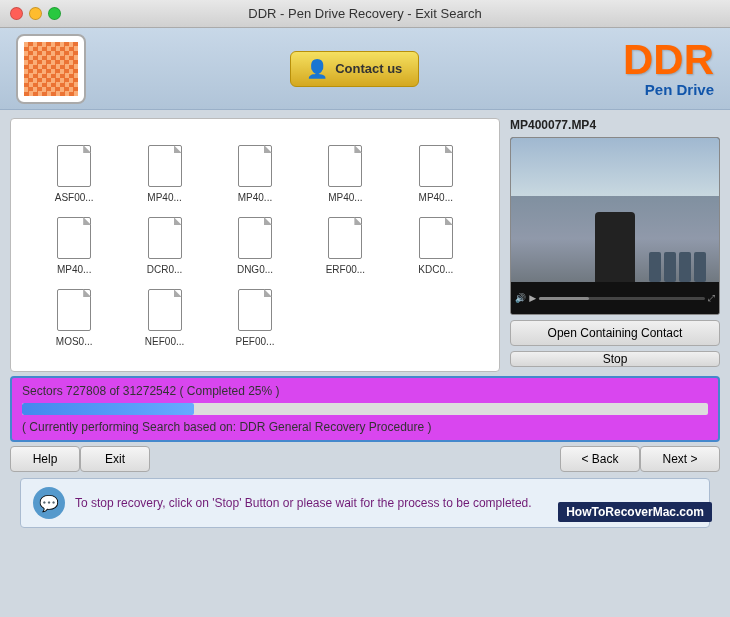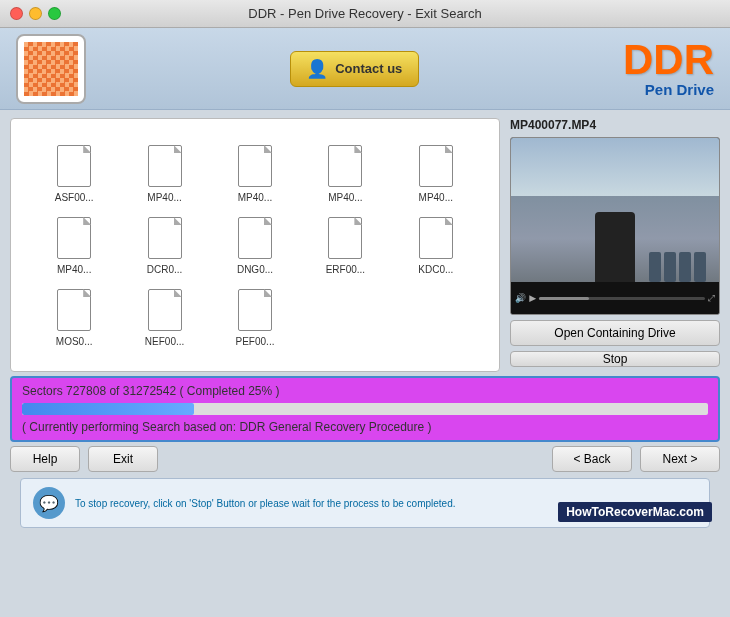--- a/index.html
+++ b/index.html
@@ -286,21 +286,20 @@
     }
     .progress-info {
       font-size: 12px;
       color: #333;
     }
 
     
     .bottom-nav {
       display: flex;
       padding: 0 10px;
-      gap: 8px;
       margin-bottom: 6px;
     }
     .nav-btn {
       background: linear-gradient(to bottom, #f5f5f5, #ddd);
       border: 1px solid #aaa;
       border-radius: 4px;
       padding: 5px 20px;
       font-size: 12px;
       cursor: pointer;
       min-width: 70px;
@@ -329,22 +328,22 @@
       background: #5599cc;
       border-radius: 50%;
       display: flex;
       align-items: center;
       justify-content: center;
       color: white;
       font-size: 16px;
       flex-shrink: 0;
     }
     .footer-text {
-      font-size: 10px;
-      color: #0369a1;
+      font-size: 12px;
+      color: #701a75;
     }
 
     
     .watermark {
       position: absolute;
       bottom: 6px;
       right: 10px;
       background: #1a2a5a;
       color: white;
       font-size: 12px;
@@ -510,21 +509,21 @@
       </div>
       <div class="video-controls">
         <span class="vc-btn">🔊</span>
         <span class="vc-btn">▶</span>
         <div class="vc-progress">
           <div class="vc-progress-fill"></div>
         </div>
         <span class="vc-btn">⤢</span>
       </div>
     </div>
-    <button class="open-folder-btn">Open Containing Drive</button>
+    <button class="open-folder-btn">Open Containing Contact</button>
     <button class="stop-btn">Stop</button>
   </div>
 </div>
 
 <div class="progress-section">
   <div class="progress-box">
     <div class="progress-status">Sectors 727808 of 31272542   ( Completed 25% )</div>
     <div class="progress-bar-track">
       <div class="progress-bar-fill" id="progress-fill" style="width: 25%;"></div>
     </div>

